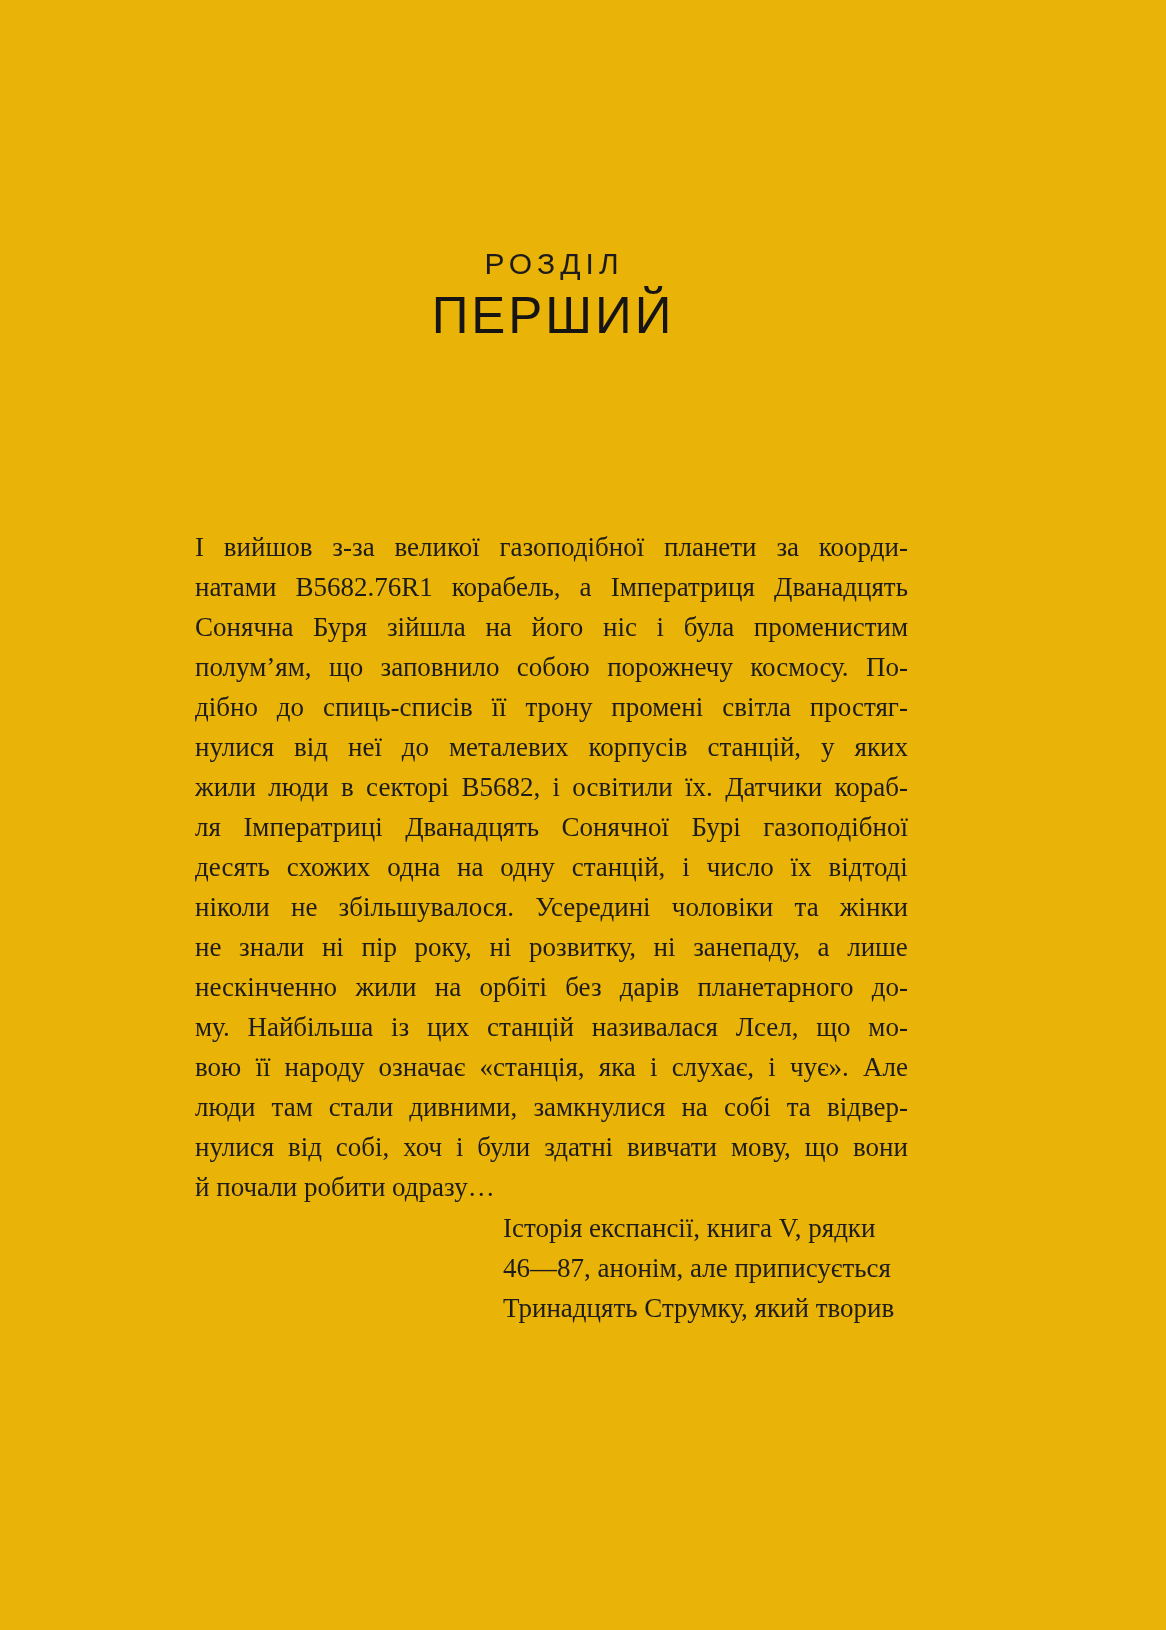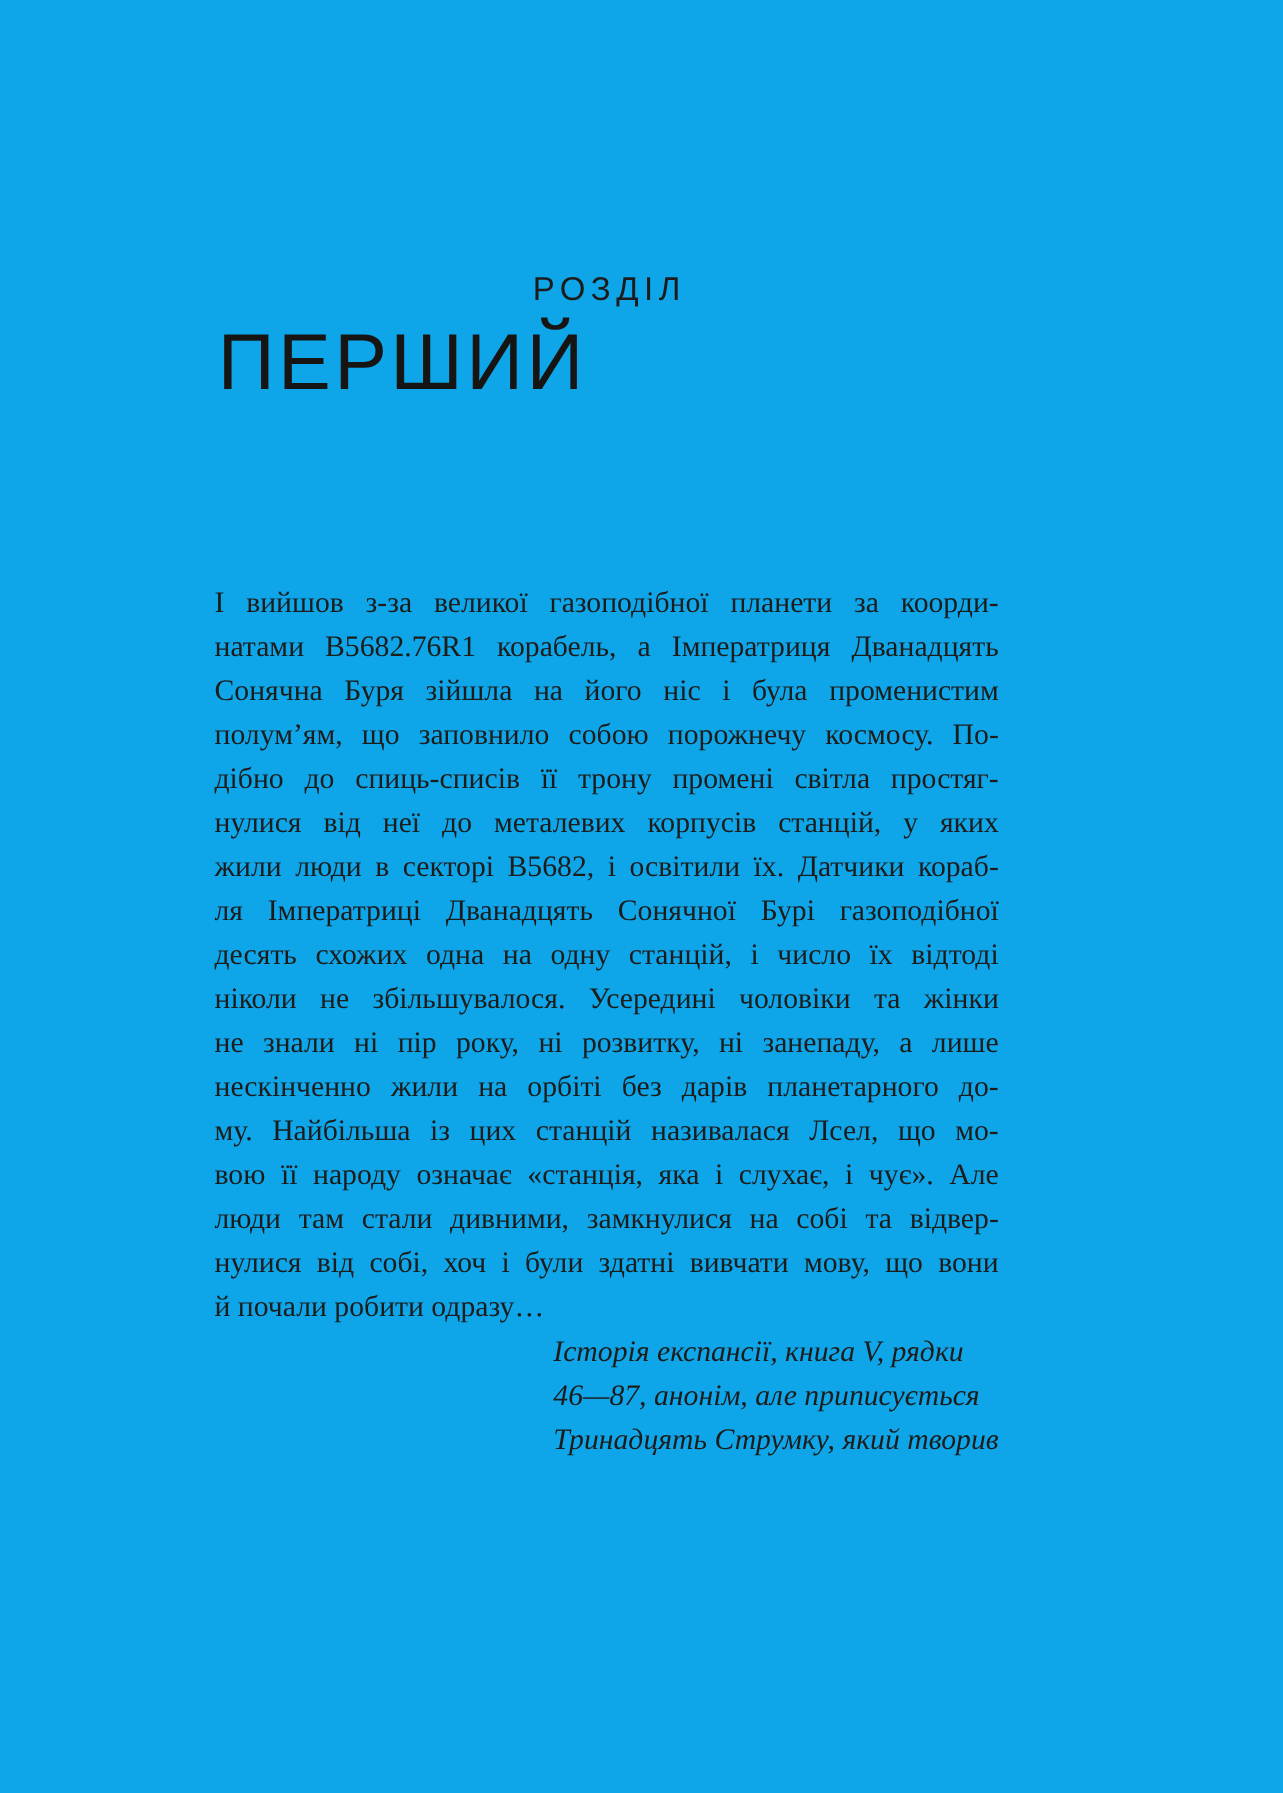--- a/index.html
+++ b/index.html
@@ -4,67 +4,67 @@
 <style>
   html, body {
     margin: 0;
     padding: 0;
     background: #ffffff;
   }
   .page {
     position: relative;
     width: 1166px;
     height: 1630px;
-    background: #0ea5e9;
+    background: #eab308;
     color: #1d1c1a;
     font-family: "Liberation Serif", serif;
     overflow: hidden;
   }
   .kicker {
     position: absolute;
     top: 247px;
     left: 195px;
     width: 713px;
     text-align: center;
     font-family: "Liberation Sans", sans-serif;
     font-weight: 400;
     font-size: 30px;
     line-height: 34px;
     letter-spacing: 5px;
     text-indent: 5px; 
     color: #1d1c1a;
   }
   .chapter-title {
     position: absolute;
-    top: 290px;
+    top: 276px;
     left: 195px;
     width: 713px;
+    text-align: center;
     font-family: "Liberation Sans", sans-serif;
     font-weight: 300;
-    font-size: 72px;
+    font-size: 51px;
     line-height: 80px;
     letter-spacing: 3px;
     text-indent: 3px;
     color: #161513;
   }
   .body-block {
     position: absolute;
     top: 527px;
     left: 195px;
     width: 713px;
     font-size: 27px;
     color: #1d1c1a;
   }
   .attr-block {
     position: absolute;
     top: 1208px;
     left: 503px;
     width: 412px;
     font-size: 27px;
-    font-style: italic;
     color: #1d1c1a;
   }
   .tline {
     height: 40px;
     line-height: 40px;
     white-space: nowrap;
   }
   .tline.j {
     display: flex;
     justify-content: space-between;

